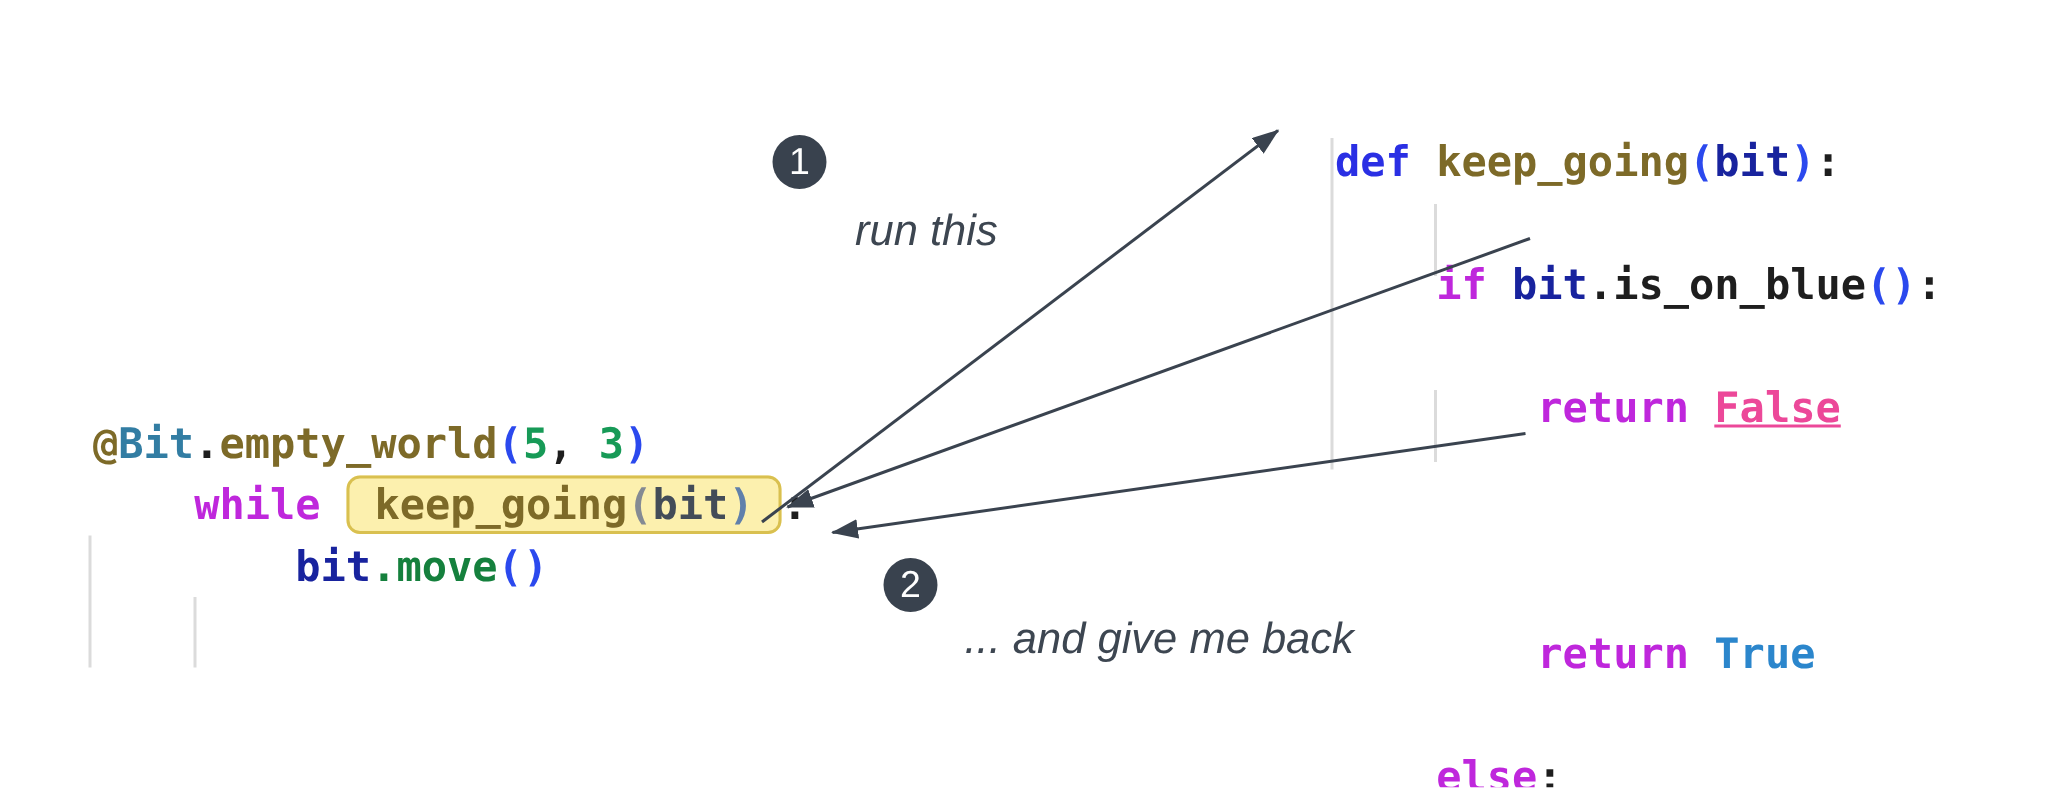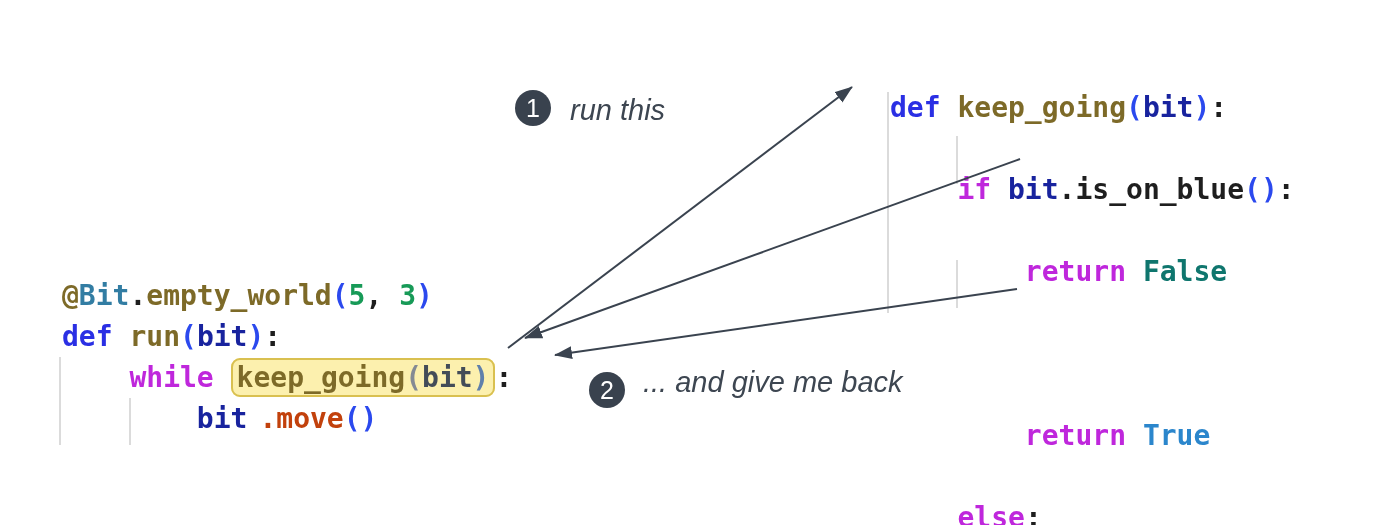--- a/index.html
+++ b/index.html
@@ -8,59 +8,59 @@
     overflow:hidden;font-family:"DejaVu Sans Mono",monospace;
   }
   .code-block{position:absolute;font-size:28px;font-weight:bold;}
   .code-line{white-space:pre;}
   #code-left .code-line{height:41px;line-height:41px;}
   #code-right .code-line{height:44px;line-height:44px;margin-top:38px;}
   .hl{
     background:var(--highlight_fill);
     border:2px solid var(--highlight_border);
     border-radius:9px;
-    padding:1px 4px;
+    padding:1px 17px;
     margin:-1px 0;
   }
   .guide{position:absolute;width:2px;background:var(--guide);}
   .svg-overlay{position:absolute;left:0;top:0;pointer-events:none;}
   .badge{
     position:absolute;width:36px;height:36px;border-radius:50%;
     background:var(--badge_bg);color:var(--badge_text);
     display:flex;align-items:center;justify-content:center;
     font-family:"Liberation Sans",sans-serif;font-size:25px;
   }
   .callout{
     position:absolute;
     font-family:"Liberation Sans",sans-serif;
     font-style:italic;font-size:29px;line-height:35px;
     color:var(--annotation_text);
+    margin-top:44px;
   }
 </style>
 </head>
 <body>
 
 <div id="canvas">
 
   <div class="guide" style="left:59px;top:357px;height:88px"></div>
   <div class="guide" style="left:129px;top:398px;height:47px"></div>
   <div class="guide" style="left:887px;top:92px;height:221px"></div>
   <div class="guide" style="left:956px;top:136px;height:48px"></div>
   <div class="guide" style="left:956px;top:260px;height:48px"></div>
 
   <div id="code-left" class="code-block" style="left:62px;top:275px">
       <div class="code-line"><span style="color: rgb(125, 106, 40);">@</span><span style="color: rgb(50, 125, 163);">Bit</span><span style="color: rgb(30, 30, 30);">.</span><span style="color: rgb(125, 106, 40);">empty_world</span><span style="color: rgb(43, 73, 238);">(</span><span style="color: rgb(23, 154, 87);">5</span><span style="color: rgb(30, 30, 30);">, </span><span style="color: rgb(23, 154, 87);">3</span><span style="color: rgb(43, 73, 238);">)</span></div>
-      <div class="code-line"><span style="color: rgb(42, 47, 228);">def</span><span style="color: rgb(30, 30, 30);"> </span><span style="color: rgb(125, 106, 40);">run</span><span style="color: rgb(43, 73, 238);">(</span><span style="color: rgb(24, 35, 158);">bit</span><span style="color: rgb(43, 73, 238);">)</span><span style="color: rgb(30, 30, 30);">:</span></div>
       <div class="code-line"><span style="color: rgb(30, 30, 30);">    </span><span style="color: rgb(191, 39, 220);">while</span><span style="color: rgb(30, 30, 30);"> </span><span class="hl"><span style="color: rgb(125, 106, 40);">keep_going</span><span style="color: rgb(132, 138, 147);">(</span><span style="color: rgb(67, 76, 88);">bit</span><span style="color: rgb(96, 128, 171);">)</span></span><span style="color: rgb(30, 30, 30);">:</span></div>
-      <div class="code-line"><span style="color: rgb(30, 30, 30);">        </span><span style="color: rgb(24, 35, 158);">bit</span><span style="color: #c2410c; margin-left: 12px;">.move</span><span style="color: rgb(43, 73, 238);">(</span><span style="color: rgb(43, 73, 238);">)</span></div>
+      <div class="code-line"><span style="color: rgb(30, 30, 30);">        </span><span style="color: rgb(24, 35, 158);">bit</span><span style="color: #15803d;">.move</span><span style="color: rgb(43, 73, 238);">(</span><span style="color: rgb(43, 73, 238);">)</span></div>
     </div>
   <div id="code-right" class="code-block" style="left:890px;top:48px">
       <div class="code-line"><span style="color: rgb(42, 47, 228);">def</span><span style="color: rgb(30, 30, 30);"> </span><span style="color: rgb(125, 106, 40);">keep_going</span><span style="color: rgb(43, 73, 238);">(</span><span style="color: rgb(24, 35, 158);">bit</span><span style="color: rgb(43, 73, 238);">)</span><span style="color: rgb(30, 30, 30);">:</span></div>
       <div class="code-line"><span style="color: rgb(30, 30, 30);">    </span><span style="color: rgb(191, 39, 220);">if</span><span style="color: rgb(30, 30, 30);"> </span><span style="color: rgb(24, 35, 158);">bit</span><span style="color: rgb(30, 30, 30);">.is_on_blue</span><span style="color: rgb(43, 73, 238);">(</span><span style="color: rgb(43, 73, 238);">)</span><span style="color: rgb(30, 30, 30);">:</span></div>
-      <div class="code-line"><span style="color: rgb(30, 30, 30);">        </span><span style="color: rgb(191, 39, 220);">return</span><span style="color: rgb(30, 30, 30);"> </span><span style="color: #0f766e;">False</span></div>
+      <div class="code-line"><span style="color: rgb(30, 30, 30);">        </span><span style="color: rgb(191, 39, 220);">return</span><span style="color: rgb(30, 30, 30);"> </span><span style="color: #ec4899; text-decoration: underline;">False</span></div>
       <div class="code-line"></div>
       <div class="code-line"><span style="color: rgb(30, 30, 30);">        </span><span style="color: rgb(191, 39, 220);">return</span><span style="color: rgb(30, 30, 30);"> </span><span style="color: rgb(43, 134, 204);">True</span></div>
       <div class="code-line"><span style="color: rgb(30, 30, 30);">    </span><span style="color: rgb(191, 39, 220);">else</span><span style="color: rgb(30, 30, 30);">:</span></div>
     </div>
 
   <svg class="svg-overlay" width="1374" height="525" viewBox="0 0 1374 525">
     <defs>
       <marker id="ah" markerUnits="userSpaceOnUse" markerWidth="20" markerHeight="14" refX="17" refY="6.5" orient="auto">
         <polygon points="0,0 18,6.5 0,13" fill="#3a434f"></polygon>
       </marker>

